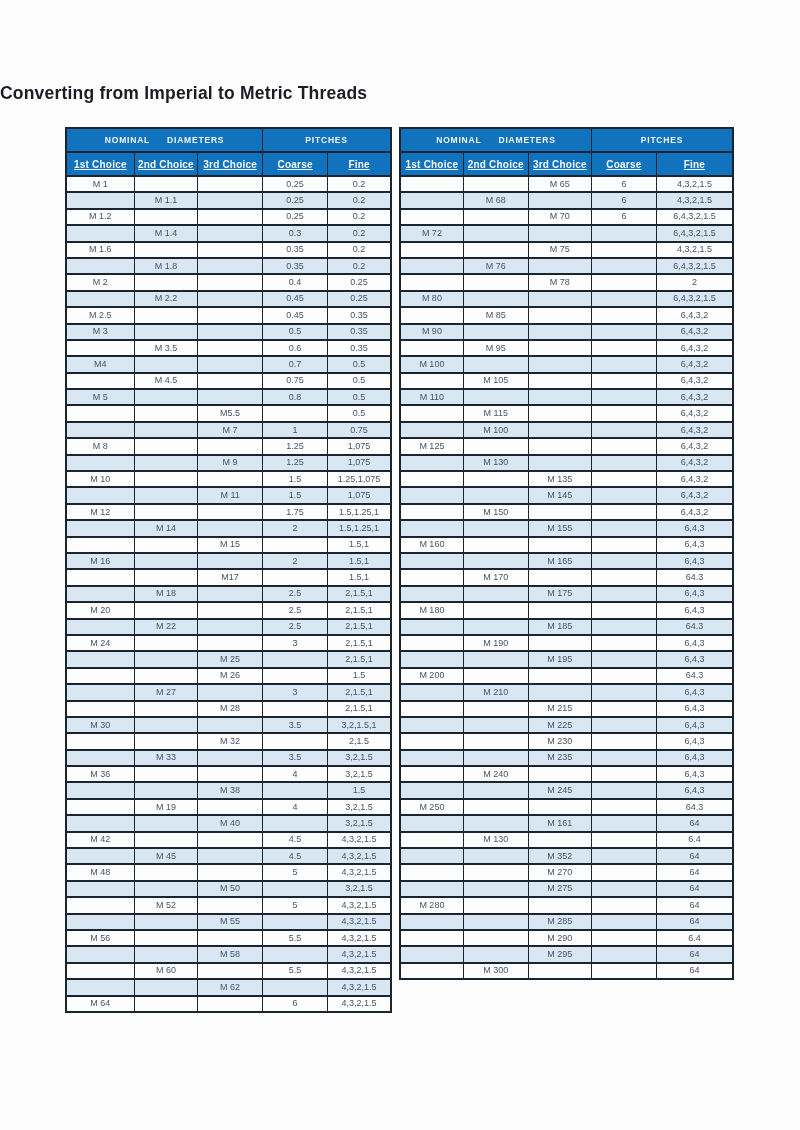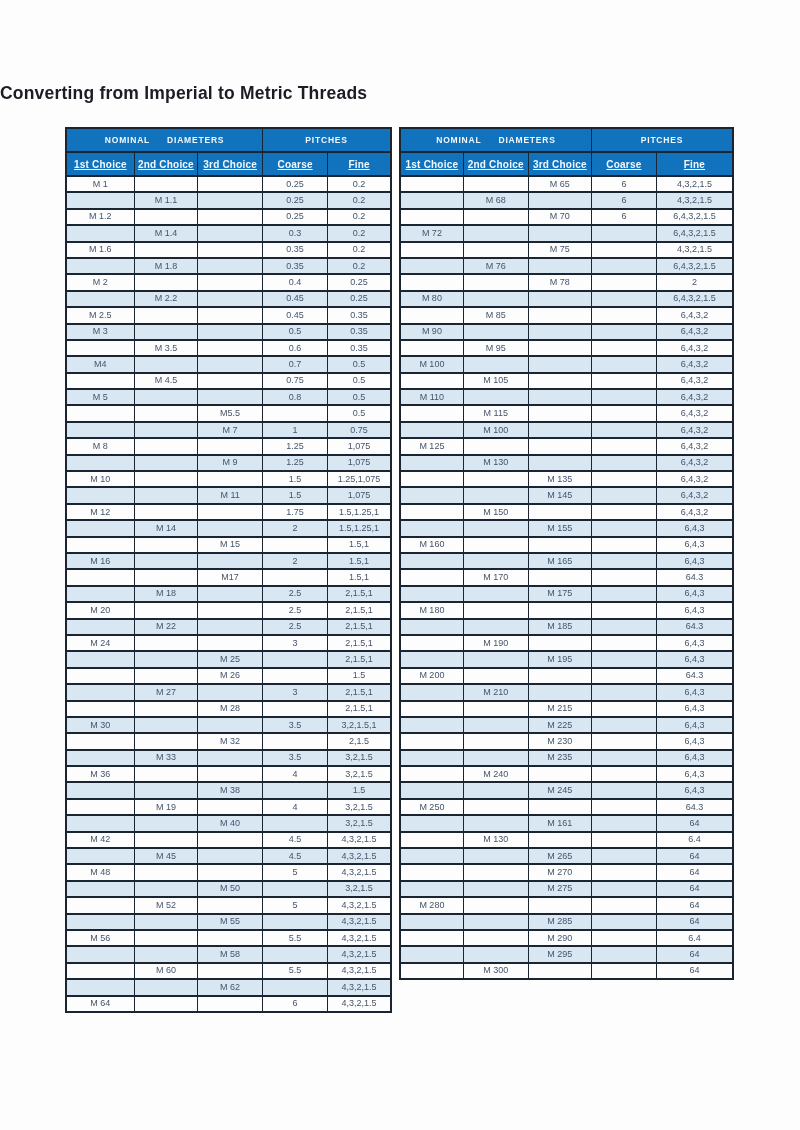--- a/index.html
+++ b/index.html
@@ -736,21 +736,21 @@
         <tr>
           <td></td>
           <td>M 130</td>
           <td></td>
           <td></td>
           <td>6.4</td>
         </tr>
         <tr>
           <td></td>
           <td></td>
-          <td>M 265</td>
+          <td>M 352</td>
           <td></td>
           <td>64</td>
         </tr>
         <tr>
           <td></td>
           <td></td>
           <td>M 270</td>
           <td></td>
           <td>64</td>
         </tr>

